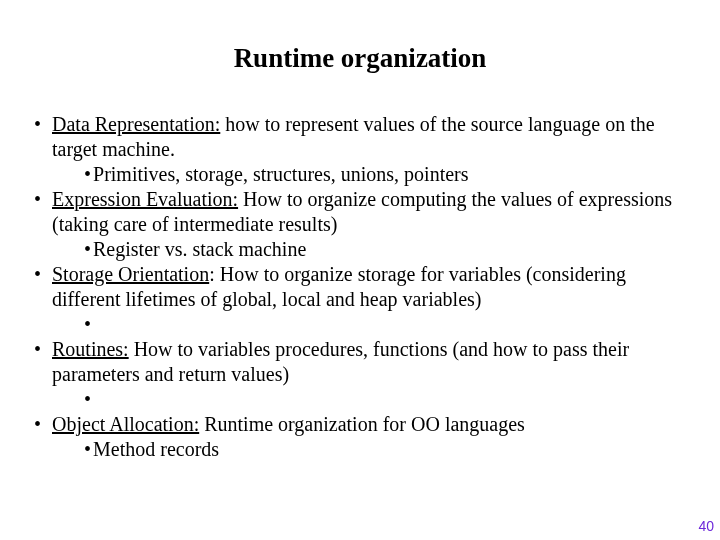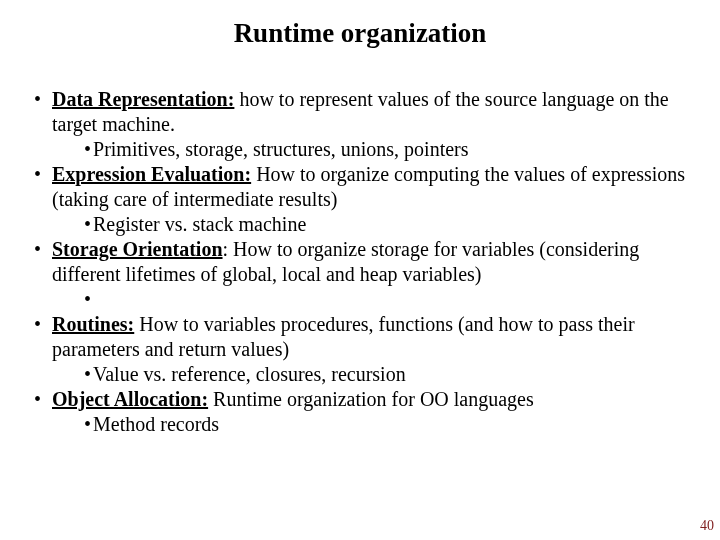--- a/index.html
+++ b/index.html
@@ -7,20 +7,21 @@
     width: 720px;
     height: 540px;
     background: #ffffff;
     font-family: "Times New Roman", Times, serif;
     color: #000000;
     position: relative;
     overflow: hidden;
   }
   .slide {
     padding: 18px 28px 0 28px;
+    margin-top: 25px;
   }
   .title {
     text-align: center;
     font-size: 27px;
     font-weight: bold;
     margin-bottom: 38px;
   }
   .content {
     font-size: 20px;
     line-height: 1.25;
@@ -39,29 +40,29 @@
     flex: 1;
   }
   .sub-row {
     display: flex;
     margin-left: 56px;
   }
   .sub-dot {
     flex-shrink: 0;
     padding-right: 2px;
   }
-  .bold { font-weight: bold; }
+  .bold { font-weight: normal; }
   .underline { text-decoration: underline; }
   .page-num {
     position: absolute;
     bottom: 6px;
     right: 6px;
-    font-family: Liberation Serif, serif;
+    font-family: Liberation Sans, sans-serif;
     font-size: 14px;
-    color: #7f1d1d;
+    color: #6d28d9;
   }
 </style>
 </head>
 <body>
 
 <div class="slide">
   <div class="title">Runtime organization</div>
   <div class="content">
 
     <div class="bullet-row">
@@ -89,21 +90,20 @@
     <div class="sub-row">
       <div class="sub-dot">•</div>
     </div>
 
     <div class="bullet-row">
       <div class="bullet-dot">•</div>
       <div class="bullet-text"><span class="bold underline">Routines:</span><span> How to variables procedures, functions (and how to pass their parameters and return values)</span></div>
     </div>
     <div class="sub-row">
       <div class="sub-dot">•</div>
-      <div>Value vs. reference, closures, recursion</div>
     </div>
 
     <div class="bullet-row">
       <div class="bullet-dot">•</div>
       <div class="bullet-text"><span class="bold underline">Object Allocation:</span><span> Runtime organization for OO languages</span></div>
     </div>
     <div class="sub-row">
       <div class="sub-dot">•</div>
       <div>Method records</div>
     </div>

